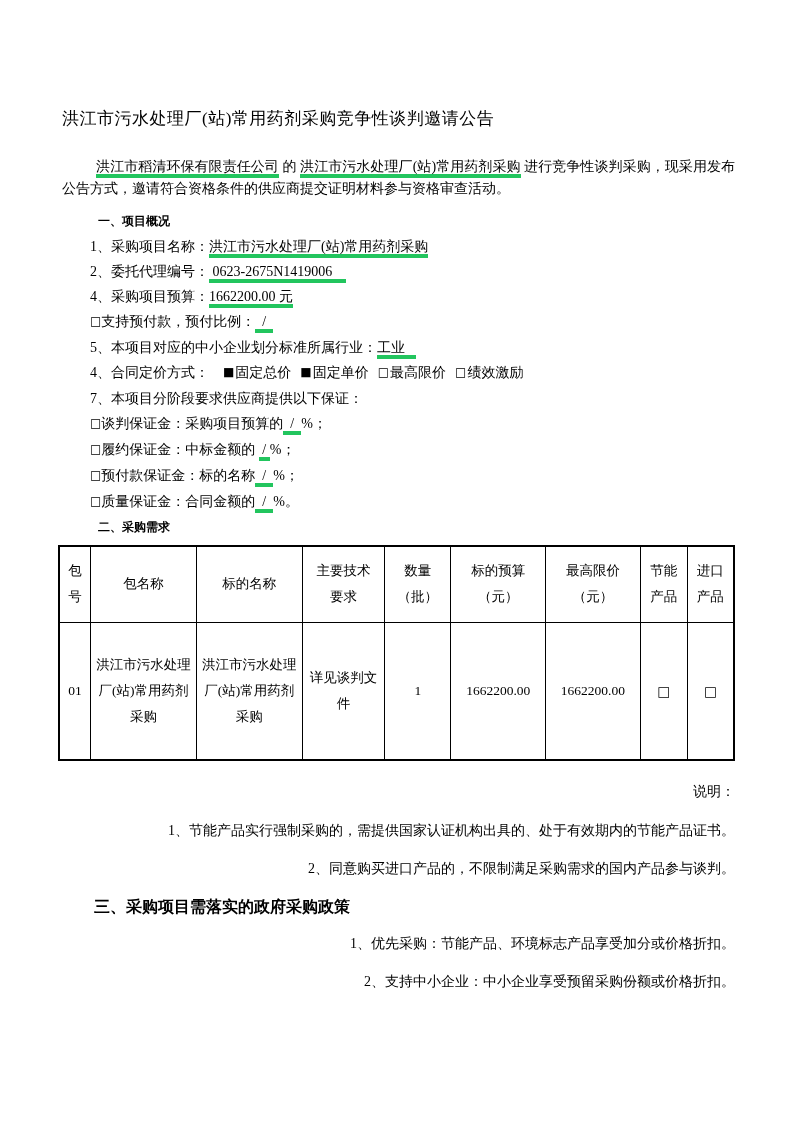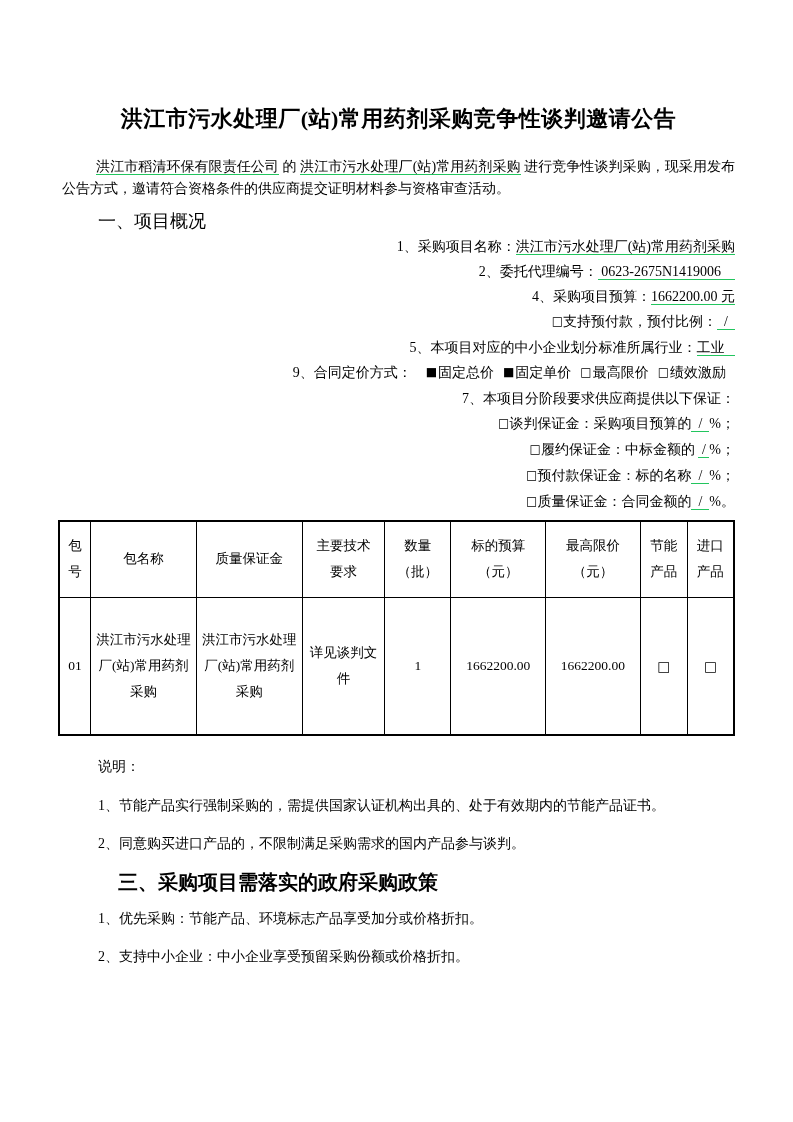--- a/index.html
+++ b/index.html
@@ -9,45 +9,43 @@
     width:793px; height:1122px;
     margin:0 auto;
     background:#ffffff;
     color:#000;
     font-family:"Liberation Serif","DejaVu Serif",serif;
     font-size:14px;
     overflow:hidden;
   }
   .content { padding:106px 58px 0 62px; }
   h1.title {
-    text-align:center;
-    font-size:22px;
-    font-weight:bold;
+    font-size:17px;
+    font-weight:normal;
     line-height:26px;
     letter-spacing:0.5px;
   }
   p.intro {
     margin-top:24px;
     line-height:22px;
     text-align:justify;
   }
   .indent-first { display:inline-block; width:34px; }
-  .u { border-bottom:1px solid #22c55e; padding-bottom:0px; white-space:pre; }
+  .u { border-bottom:4px solid #22c55e; padding-bottom:0px; white-space:pre; }
   h2.sec {
-    font-size:18px;
-    font-weight:normal;
+    font-size:12px;
+    font-weight:bold;
     margin-left:36px;
     line-height:25px;
     margin-top:9px;
   }
   .line {
     margin-left:28px;
     line-height:25px;
     white-space:pre-wrap;
-    text-align:right;
   }
   .cb { font-family:"DejaVu Sans",sans-serif; font-size:12px; position:relative; top:-1px; }
   .opt { margin-right:9px; }
   .opt .cb { margin-right:1px; }
   .gap2 { display:inline-block; width:14px; }
   table.req {
     border-collapse:collapse;
     table-layout:fixed;
     width:677px;
     margin-left:-4px;
@@ -62,27 +60,27 @@
     font-size:13.5px;
     padding:3px 4px;
   }
   table.req thead tr { height:76px; }
   table.req tbody tr { height:138px; }
   table.req th { white-space:pre-line; line-height:26px; }
   table.req td { line-height:26px; }
   td.cbcell { font-family:"DejaVu Sans",sans-serif; font-size:13px; }
   .notes { margin-top:12px; }
   .note-line {
-    margin-left:36px;
     line-height:38.5px;
+    text-align:right;
   }
   h2.sec-sp {
-    font-size:20px;
+    font-size:16px;
     font-weight:bold;
-    margin-left:56px;
+    margin-left:32px;
     line-height:36px;
   }
 </style>
 </head>
 <body>
 
 <div class="page">
   <div class="content">
 
     <h1 class="title">洪江市污水处理厂(站)常用药剂采购竞争性谈判邀请公告</h1>
@@ -94,52 +92,53 @@
     <div class="line"><span>1、采购项目名称：</span><span class="u">洪江市污水处理厂(站)常用药剂采购</span></div>
 
     <div class="line"><span>2、委托代理编号：</span><span class="u"> 0623-2675N1419006    </span></div>
 
     <div class="line"><span>4、采购项目预算：</span><span class="u">1662200.00 元</span></div>
 
     <div class="line"><span class="cb">□</span><span>支持预付款，预付比例：</span><span class="u">  /  </span></div>
 
     <div class="line"><span>5、本项目对应的中小企业划分标准所属行业：</span><span class="u">工业   </span></div>
 
-    <div class="line"><span>9、合同定价方式：</span><span class="gap2"></span><span class="opt"><span class="cb">■</span><span>固定总价</span></span><span class="opt"><span class="cb">■</span><span>固定单价</span></span><span class="opt"><span class="cb">□</span><span>最高限价</span></span><span class="opt"><span class="cb">□</span><span>绩效激励</span></span></div>
+    <div class="line"><span>4、合同定价方式：</span><span class="gap2"></span><span class="opt"><span class="cb">■</span><span>固定总价</span></span><span class="opt"><span class="cb">■</span><span>固定单价</span></span><span class="opt"><span class="cb">□</span><span>最高限价</span></span><span class="opt"><span class="cb">□</span><span>绩效激励</span></span></div>
 
 
     <div class="line"><span>7、本项目分阶段要求供应商提供以下保证：</span></div>
 
     <div class="line"><span class="cb">□</span><span>谈判保证金：采购项目预算的</span><span class="u">  /  </span><span>%；</span></div>
 
     <div class="line"><span class="cb">□</span><span>履约保证金：中标金额的 </span><span class="u"> / </span><span>%；</span></div>
 
     <div class="line"><span class="cb">□</span><span>预付款保证金：标的名称</span><span class="u">  /  </span><span>%；</span></div>
 
     <div class="line"><span class="cb">□</span><span>质量保证金：合同金额的</span><span class="u">  /  </span><span>%。</span></div>
 
+    <h2 class="sec" style="margin-top:0;">二、采购需求</h2>
 
     <table class="req">
       <colgroup>
         <col style="width:31px">
           <col style="width:104px">
           <col style="width:104px">
           <col style="width:81px">
           <col style="width:65px">
           <col style="width:93px">
           <col style="width:93px">
           <col style="width:46px">
           <col style="width:46px">
       </colgroup>
       <thead>
         <tr>
           <th>包
 号</th>
           <th>包名称</th>
-          <th>质量保证金</th>
+          <th>标的名称</th>
           <th>主要技术
 要求</th>
           <th>数量
 （批）</th>
           <th>标的预算
 （元）</th>
           <th>最高限价
 （元）</th>
           <th>节能
 产品</th>

